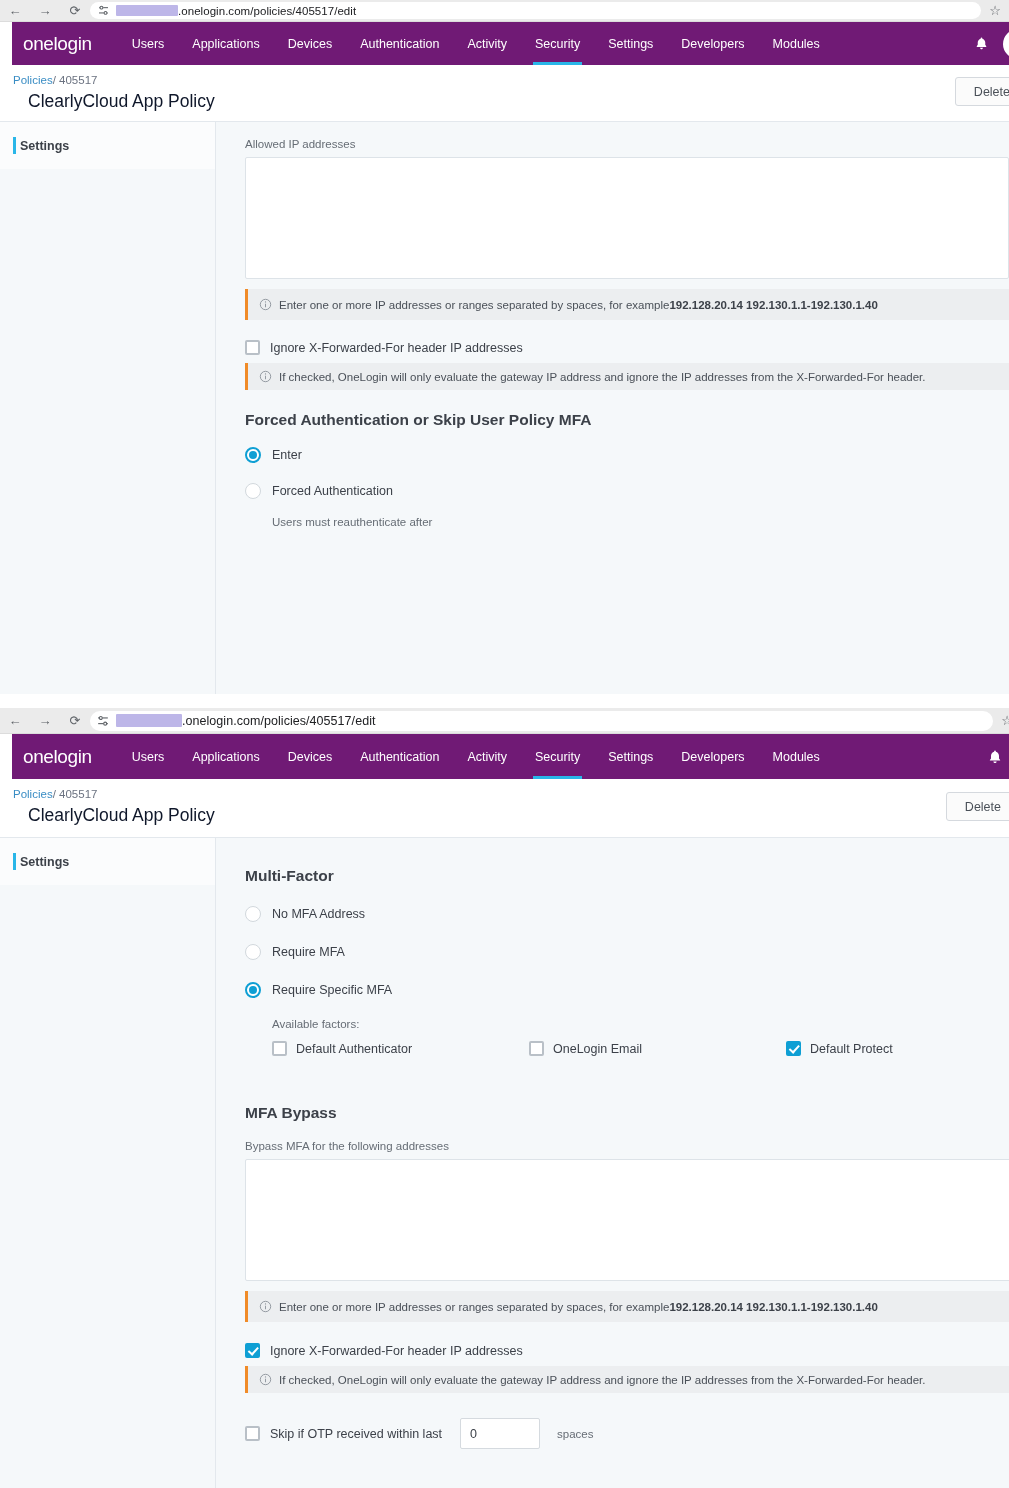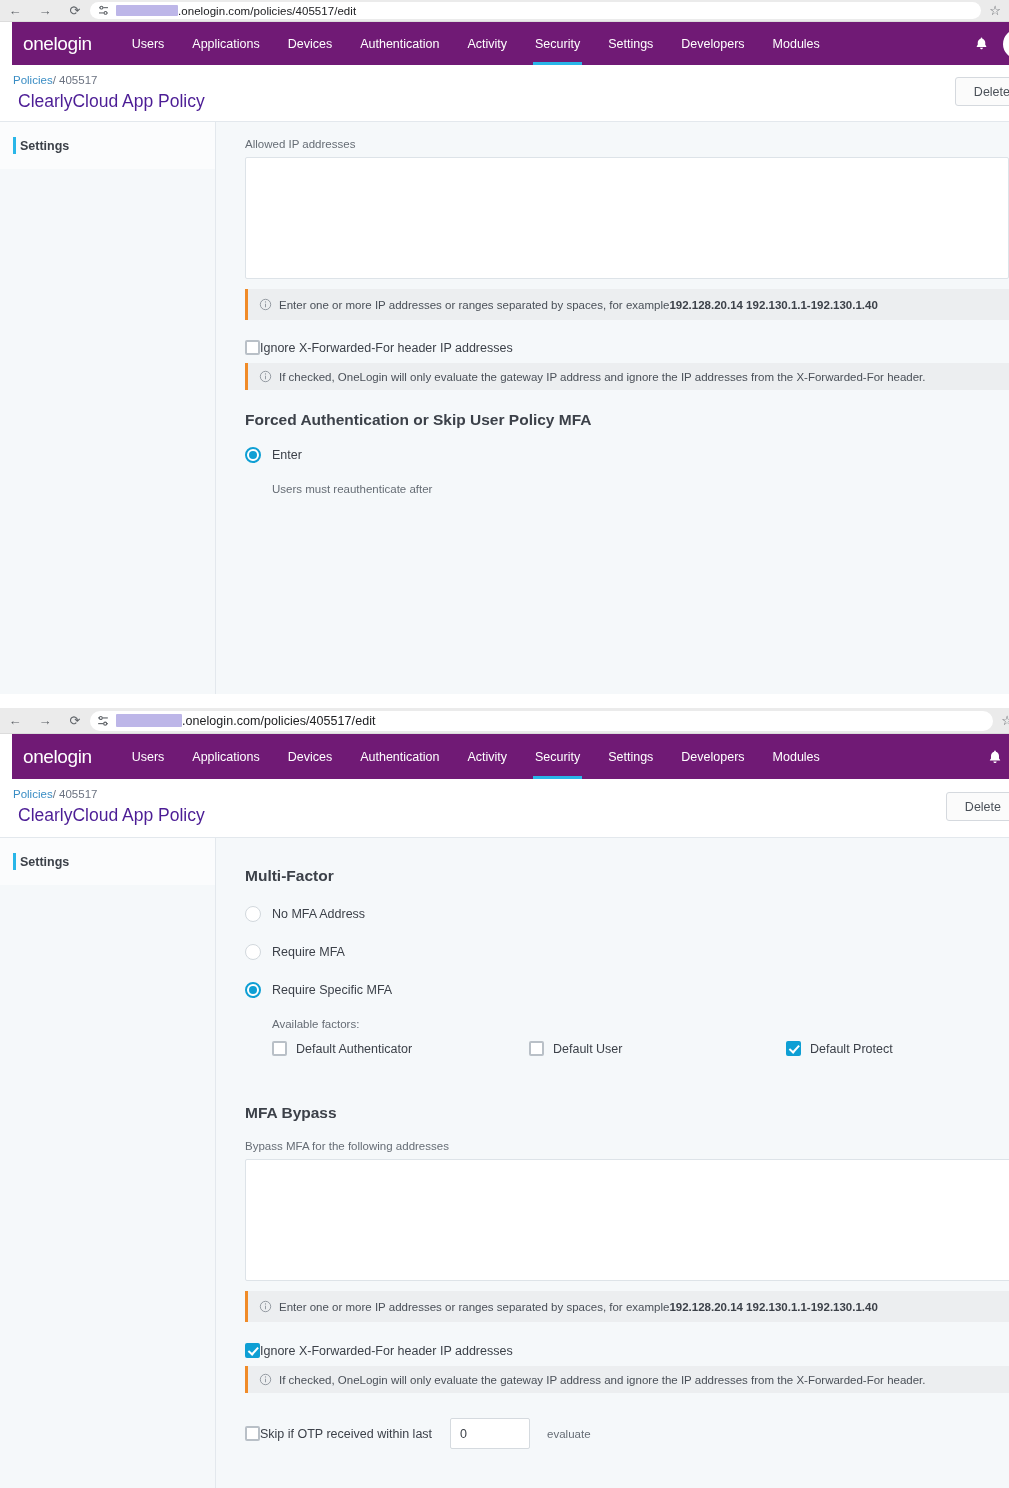--- a/index.html
+++ b/index.html
@@ -142,23 +142,23 @@
   .breadcrumb {
     position: absolute;
     left: 13px; top: 9px;
     font-size: 11.5px;
     color: #6b7280;
   }
   .breadcrumb a { color: #3a8dc4; text-decoration: none; }
   .breadcrumb .sep { color: #6b7280; }
   .page-title {
     position: absolute;
-    left: 18px; top: 26px;
+    left: 28px; top: 26px;
     font-size: 17.5px;
-    color: #4c1d95;
+    color: #0f172a;
     font-weight: 400;
   }
   .delete-btn {
     position: absolute;
     right: -20px; top: 12px;
     height: 29px;
     padding: 0 18px;
     background: #fbfbfb;
     border: 1px solid #d5d9de;
     border-radius: 3px;
@@ -262,20 +262,21 @@
   .cb.checked::after {
     content: "";
     width: 4px; height: 8px;
     border: solid #ffffff;
     border-width: 0 2px 2px 0;
     transform: rotate(42deg) translate(-0.5px, -1px);
   }
   .cb-label {
     font-size: 12.5px;
     color: #3c4149;
+    margin-left: 10px;
   }
   .rb {
     width: 16px; height: 16px;
     border-radius: 50%;
     border: 1.5px solid #d2d8dd;
     background: #ffffff;
     flex: 0 0 auto;
     display: inline-flex;
     align-items: center; justify-content: center;
   }
@@ -433,20 +434,24 @@
           </span>
           <span>If checked, OneLogin will only evaluate the gateway IP address and ignore the IP addresses from the X-Forwarded-For header.</span>
         </div>
 
         <div class="section-title" style="margin-top:21px; margin-bottom:18px;">Forced Authentication or Skip User Policy MFA</div>
 
         <div class="row" style="margin-bottom:20px;">
           <span class="rb selected"></span>
           <span class="rb-label">Enter</span>
         </div>
+        <div class="row">
+          <span class="rb"></span>
+          <span class="rb-label">Forced Authentication</span>
+        </div>
 
         <div style="margin-left:27px; margin-top:17px;">
           <div class="sub-label" style="margin-bottom:8px;">Users must reauthenticate after</div>
         </div>
 
       </div>
     </div>
   </div>
 
   <div>
@@ -529,21 +534,21 @@
 
         <div style="margin-left:27px; margin-top:20px;">
           <div class="sub-label">Available factors:</div>
           <div class="factors-grid">
             <div class="factor-col">
               <span class="cb"></span>
               <span class="cb-label" style="margin-left:9px;">Default Authenticator</span>
             </div>
             <div class="factor-col">
               <span class="cb"></span>
-              <span class="cb-label" style="margin-left:9px;">Default User</span>
+              <span class="cb-label" style="margin-left:9px;">OneLogin Email</span>
             </div>
             <div class="factor-col">
               <span class="cb checked"></span>
               <span class="cb-label" style="margin-left:9px;">Default Protect</span>
             </div>
           </div>
         </div>
 
         <div class="section-title" style="margin-top:48px; margin-bottom:18px;">MFA Bypass</div>
         <div class="field-label">Bypass MFA for the following addresses</div>
@@ -572,20 +577,20 @@
               <circle cx="8" cy="4.8" r="0.75" fill="#8a9199" stroke="none"></circle>
             </svg>
           </span>
           <span>If checked, OneLogin will only evaluate the gateway IP address and ignore the IP addresses from the X-Forwarded-For header.</span>
         </div>
 
         <div class="row" style="margin-top:25px;">
           <span class="cb"></span>
           <span class="cb-label">Skip if OTP received within last</span>
           <input class="num-input" style="margin-left: 18px;" value="0">
-          <span class="sub-label" style="margin-left:17px;">evaluate</span>
+          <span class="sub-label" style="margin-left:17px;">spaces</span>
         </div>
 
       </div>
     </div>
   </div>
 
 </div>
 
 </body></html>

